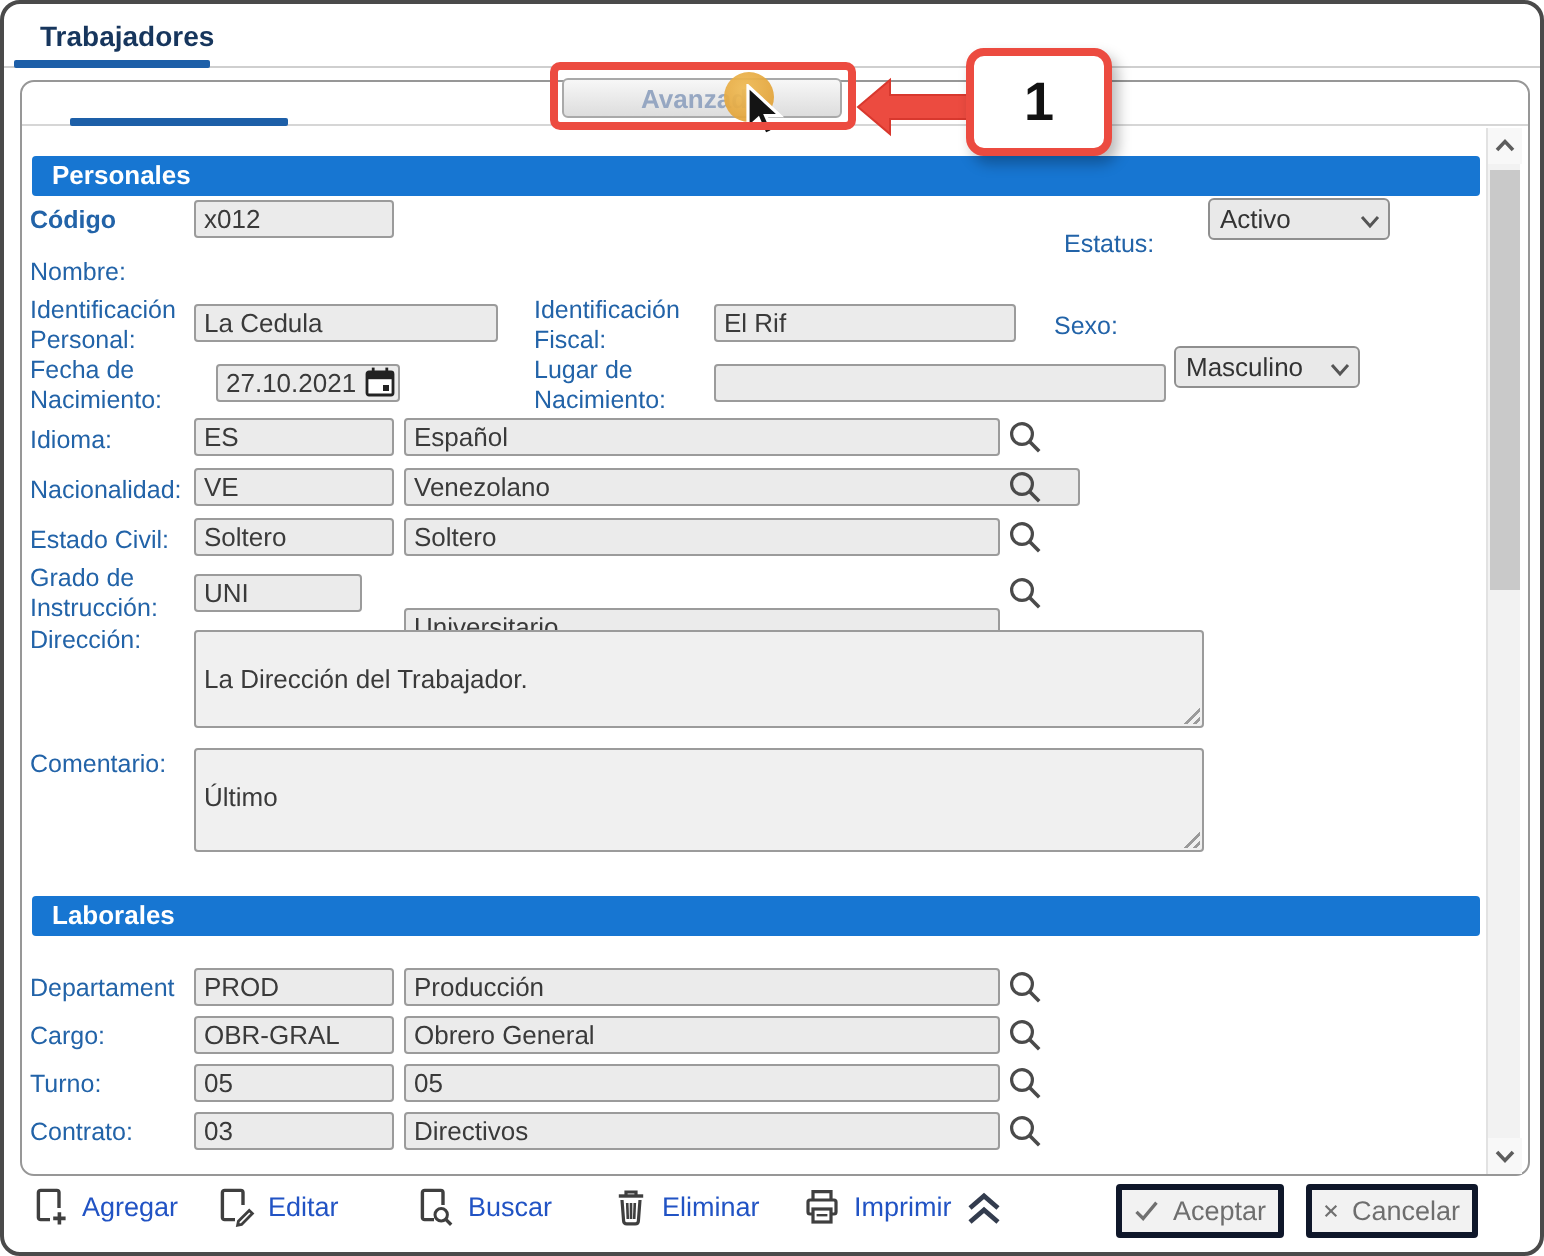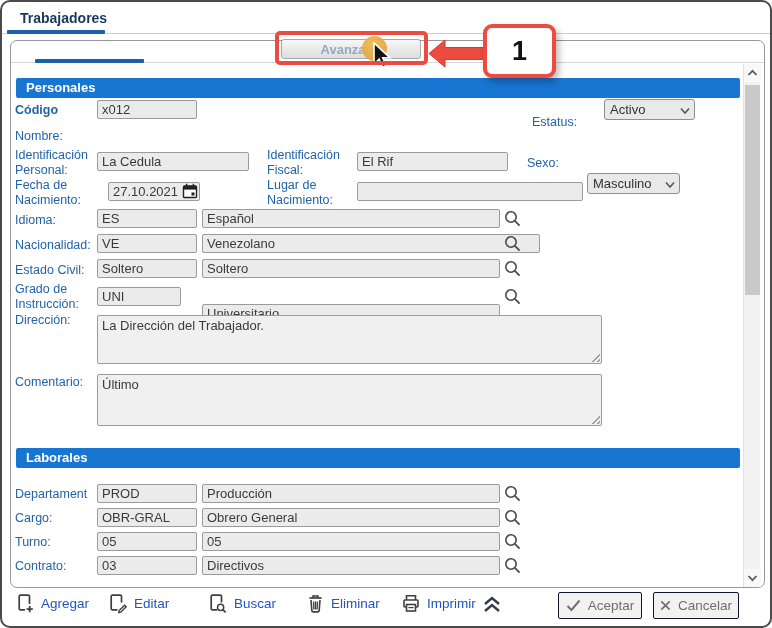--- a/index.html
+++ b/index.html
@@ -28,38 +28,38 @@
   
   .section-bar{background:var(--header-blue,#1776d2);border-radius:2px;color:#fff;
     font-size:13px;font-weight:bold;line-height:20px;padding-left:10px;}
   
   .lbl{font-size:12.5px;color:var(--label-blue,#2263a8);line-height:1.18;}
   .inp{
     border:1px solid #9b9b9b;background:#ebebeb;border-radius:2px;
     font-family:"Liberation Sans","DejaVu Sans",sans-serif;
     font-size:13px;color:#3a3a3a;padding:1px 4px;height:19px;width:100%;
   }
-  textarea.inp{height:100%;resize:none;background:#f0f0f0;line-height:1.25;padding-top:2px;}
+  textarea.inp{height:100%;resize:none;background:#f0f0f0;line-height:1.25;padding-top:16px;}
   .ta-grip{position:absolute;right:2px;bottom:2px;width:10px;height:10px;
     background:repeating-linear-gradient(135deg,transparent 0 2px,#9a9a9a 2px 3.2px);
     clip-path:polygon(100% 0,100% 100%,0 100%);}
   .sel{
     border:1px solid #8f8f8f;background:#e9e9e9;border-radius:3px;height:21px;
     font-size:13px;color:#333;display:flex;align-items:center;padding:0 18px 0 5px;position:relative;cursor:default;}
   .sel svg{position:absolute;right:4px;top:7px;}
   .magbtn{width:19px;height:19px;cursor:pointer;display:flex;align-items:center;justify-content:center;}
   
   .sb-track{background:#f2f2f2;border-left:1px solid #e2e2e2;}
   .sb-thumb{background:#c9c9c9;}
   .sb-arrow{display:flex;align-items:center;justify-content:center;background:#f8f8f8;cursor:pointer;}
   
   .tb-link{display:flex;align-items:center;gap:6px;cursor:pointer;}
   .tb-link span{font-size:13.5px;color:var(--link-blue,#2153c4);}
   .btn{
-    background:#f2f2f2;border:1px solid #0f172a;border-radius:2px;color:#6e6e6e;
+    background:#f2f2f2;border:3px solid #0f172a;border-radius:2px;color:#6e6e6e;
     font-size:13.5px;display:flex;align-items:center;justify-content:center;gap:7px;cursor:default;
     font-family:"Liberation Sans","DejaVu Sans",sans-serif;}
   
   .ann-rect{border:4px solid var(--annotation-red,#ec4b40);border-radius:5px;background:transparent;}
   .ann-box{background:#fff;border:4px solid var(--annotation-red,#ec4b40);border-radius:9px;
     box-shadow:3px 4px 7px rgba(0,0,0,.28);display:flex;align-items:center;justify-content:center;
     font-size:27px;color:#121212;font-weight:600;}
   .click-dot{border-radius:50%;background:radial-gradient(circle at 40% 35%,#efbb55,#de9a2e);opacity:.93;}
   .noevents{pointer-events:none;}
 </style>

